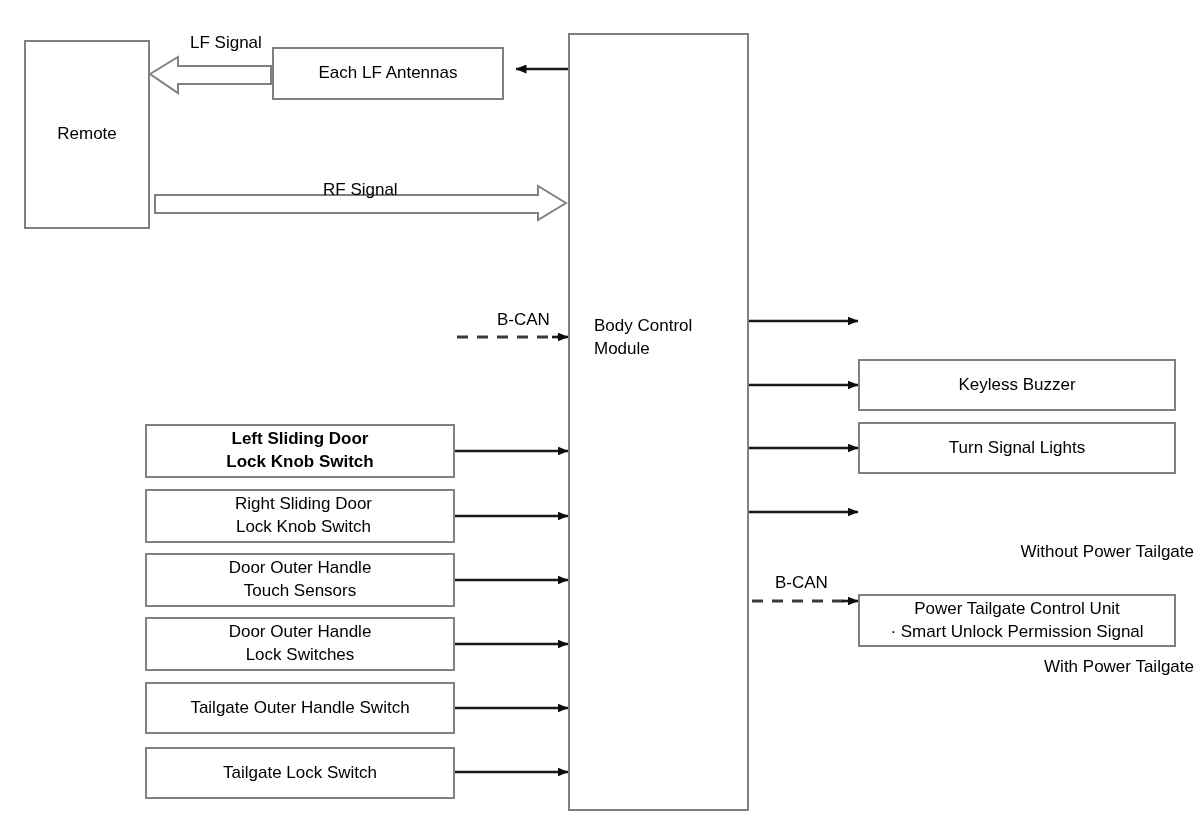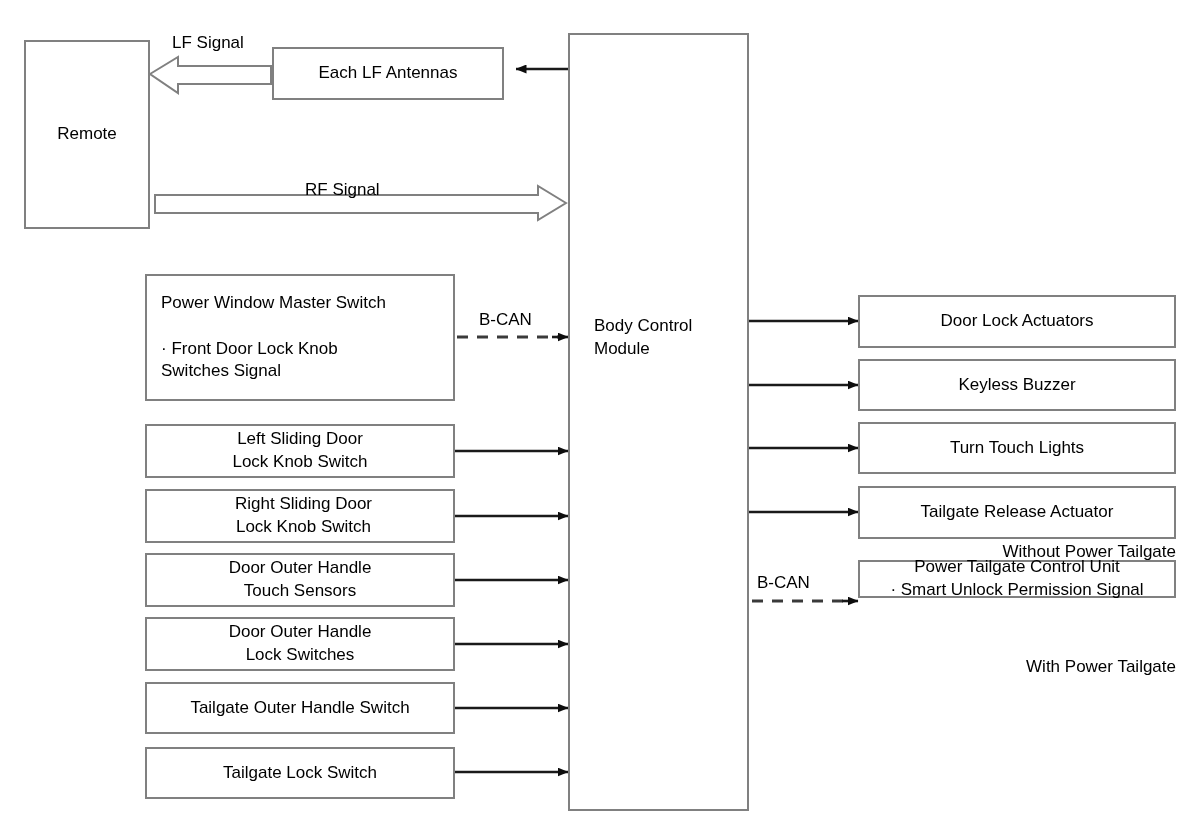--- a/index.html
+++ b/index.html
@@ -31,20 +31,21 @@
   }
   .box.left-align {
     justify-content: flex-start;
     text-align: left;
   }
   .label {
     position: absolute;
     color: #000000;
     font-size: 17px;
     white-space: nowrap;
+    margin-left: 18px;
   }
   .label.right {
     text-align: right;
   }
   svg.overlay {
     position: absolute;
     left: 0;
     top: 0;
     width: 1200px;
     height: 828px;
@@ -147,28 +148,22 @@
   <div class="box left-align" style="left:568px; top:33px; width:181px; height:778px; padding-left:24px; align-items:center;">
     <span style="position:absolute; left:24px; top:280px;">Body Control
 Module</span>
   </div>
 
   <div class="label" style="left:172px; top:33px;">LF Signal</div>
   <div class="label" style="left:305px; top:180px;">RF Signal</div>
   <div class="label" style="left:479px; top:310px;">B-CAN</div>
   <div class="label" style="left:757px; top:573px;">B-CAN</div>
 
-  <div class="box left-align" style="left:145px; top:274px; width:310px; height:127px; padding:0 14px;">
-    <span style="display:block; width:100%;">Power Window Master Switch
-
- · Front Door Lock Knob
-Switches Signal</span>
-  </div>
-
-  <div class="box" style="left:145px; top:424px; width:310px; height:54px;">
+
+  <div class="box" style="left:145px; top:424px; width:310px; height:54px;font-weight:bold;">
     <span>Left Sliding Door
 Lock Knob Switch</span>
   </div>
 
   <div class="box" style="left:145px; top:489px; width:310px; height:54px;padding-left:7px;">
     <span>Right Sliding Door
 Lock Knob Switch</span>
   </div>
 
   <div class="box" style="left:145px; top:553px; width:310px; height:54px;">
@@ -182,38 +177,32 @@
   </div>
 
   <div class="box" style="left:145px; top:682px; width:310px; height:52px;">
     <span>Tailgate Outer Handle Switch</span>
   </div>
 
   <div class="box" style="left:145px; top:747px; width:310px; height:52px;text-align:right;">
     <span>Tailgate Lock Switch</span>
   </div>
 
-  <div class="box" style="left:858px; top:295px; width:318px; height:53px;">
-    <span>Door Lock Actuators</span>
-  </div>
 
   <div class="box" style="left:858px; top:359px; width:318px; height:52px;">
     <span>Keyless Buzzer</span>
   </div>
 
   <div class="box" style="left:858px; top:422px; width:318px; height:52px;">
-    <span>Turn Touch Lights</span>
-  </div>
-
-  <div class="box" style="left:858px; top:486px; width:318px; height:53px;">
-    <span>Tailgate Release Actuator</span>
-  </div>
+    <span>Turn Signal Lights</span>
+  </div>
+
 
   <div class="label right" style="left:876px; top:542px; width:300px;">Without Power Tailgate</div>
 
-  <div class="box left-align" style="left:858px; top:560px; width:318px; height:38px; padding:0 27px;">
+  <div class="box left-align" style="left:858px; top:594px; width:318px; height:53px; padding:0 27px;">
     <span style="display:block; width:100%; text-align:center;">Power Tailgate Control Unit
  · Smart Unlock Permission Signal</span>
   </div>
 
   <div class="label right" style="left:876px; top:657px; width:300px;">With Power Tailgate</div>
 
 </div>
 
 </body></html>

